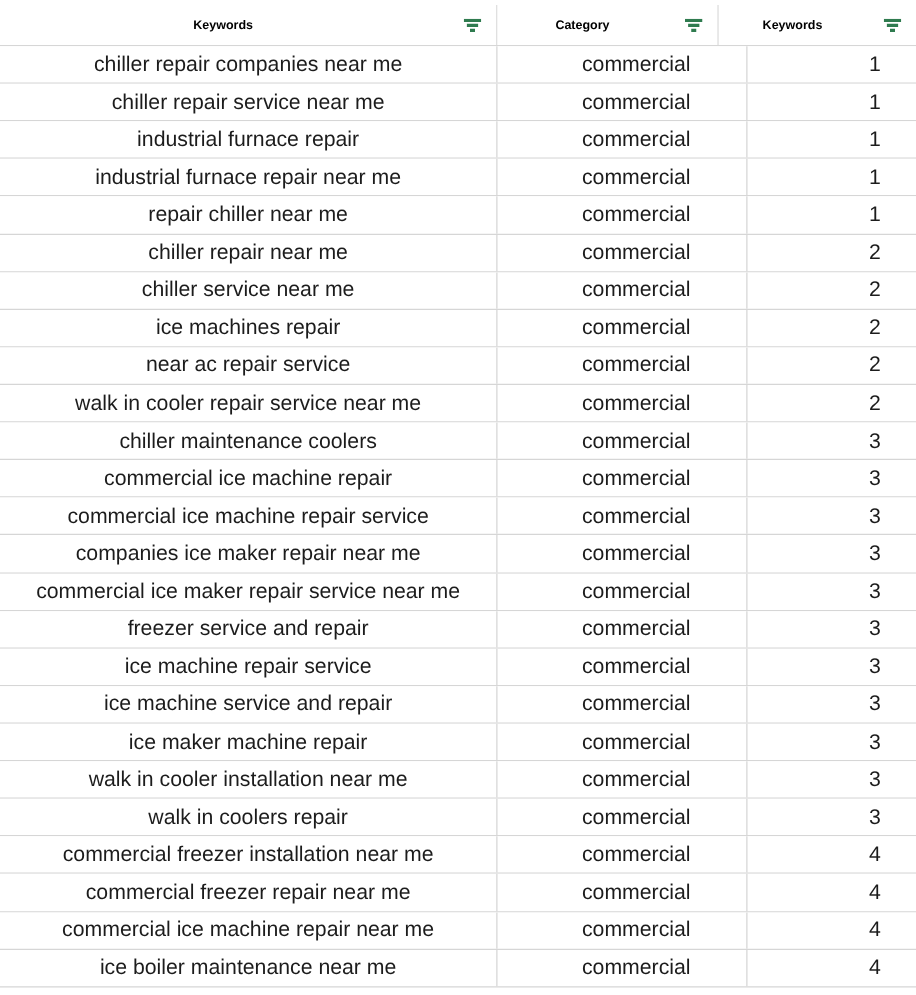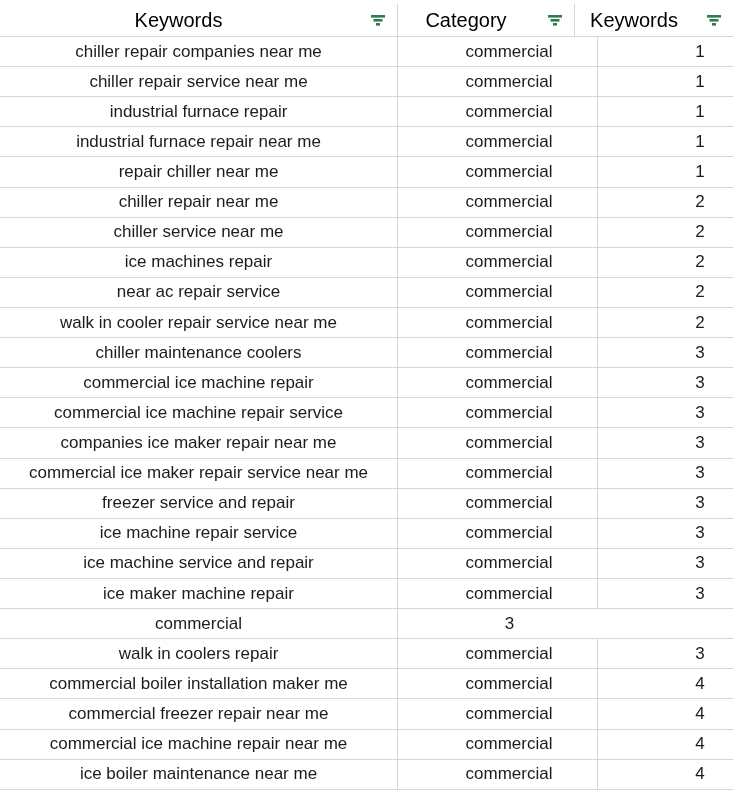--- a/index.html
+++ b/index.html
@@ -30,22 +30,22 @@
   .hcell{
     position:relative;
     background:#ffffff;
     height:100%;
   }
   .hcell.bordered{border-right:1px solid var(--gridline);}
   .hlabel{
     position:absolute;
     left:0;right:40px;top:0;bottom:0;
     display:flex;align-items:center;justify-content:center;
-    font-size:20px;
-    font-weight:normal;
+    font-size:10px;
+    font-weight:bold;
     color:var(--header-text);
   }
   .ficon{
     position:absolute;
     right:12px;top:50%;
     width:14px;height:11px;
     margin-top:-5px;
     color:var(--green);
     cursor:pointer;
   }
@@ -215,32 +215,33 @@
     <div class="cell">3</div>
   </div>
 
   <div class="row">
     <div class="cell bordered">ice maker machine repair</div>
     <div class="cell bordered">commercial</div>
     <div class="cell">3</div>
   </div>
 
   <div class="row">
+    <div class="cell bordered">walk in cooler installation near me</div>
     <div class="cell bordered">commercial</div>
     <div class="cell">3</div>
   </div>
 
   <div class="row">
     <div class="cell bordered">walk in coolers repair</div>
     <div class="cell bordered">commercial</div>
     <div class="cell">3</div>
   </div>
 
   <div class="row">
-    <div class="cell bordered">commercial boiler installation maker me</div>
+    <div class="cell bordered">commercial freezer installation near me</div>
     <div class="cell bordered">commercial</div>
     <div class="cell">4</div>
   </div>
 
   <div class="row">
     <div class="cell bordered">commercial freezer repair near me</div>
     <div class="cell bordered">commercial</div>
     <div class="cell">4</div>
   </div>
 

